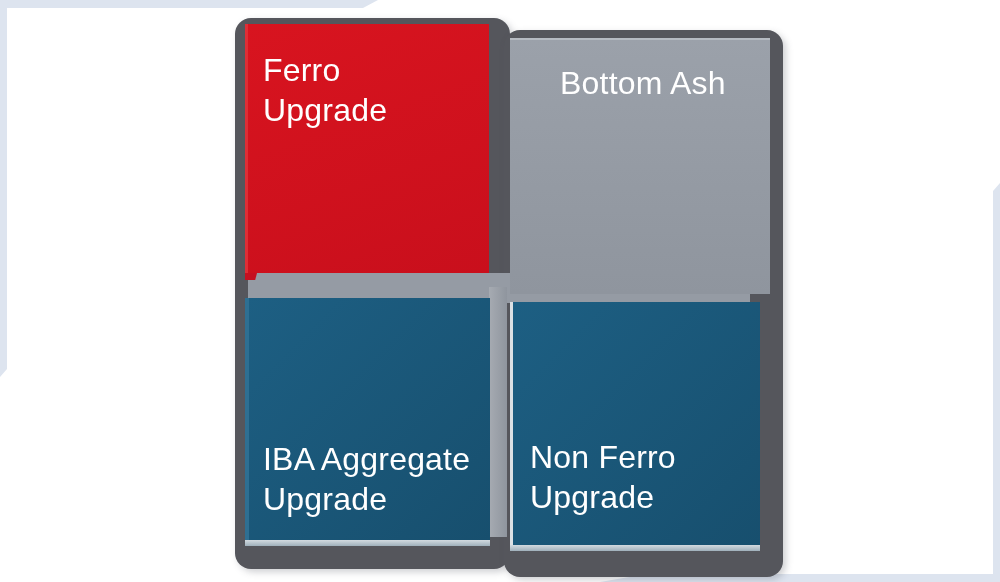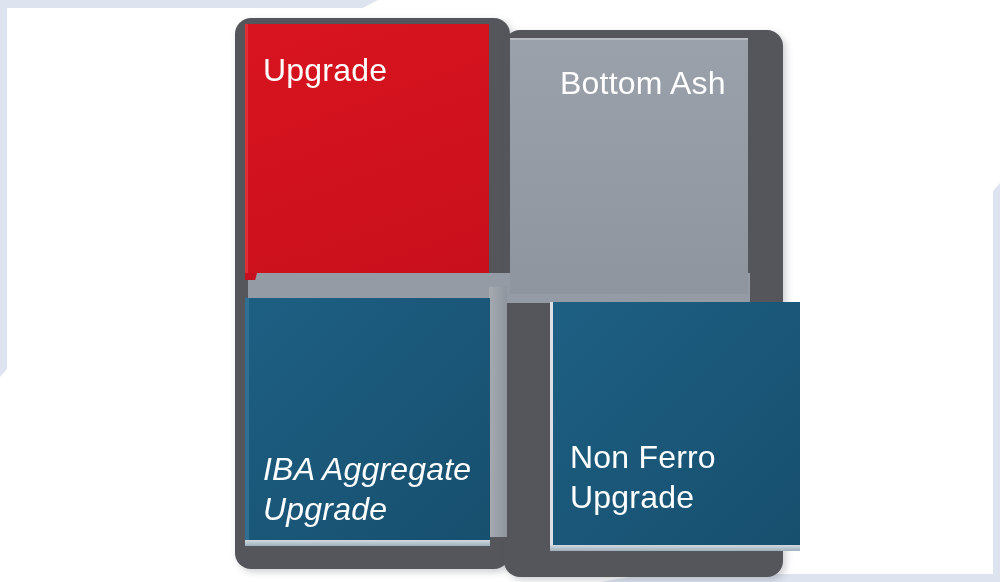--- a/index.html
+++ b/index.html
@@ -28,39 +28,39 @@
   .stem{position:absolute;left:489px;top:287px;width:18px;height:250px;
     background:linear-gradient(90deg,#a6abb2,#8f959e);z-index:2;}
   
   .red-tab{position:absolute;left:245px;top:273px;width:12px;height:7px;
     background:#c51020;clip-path:polygon(0 0,100% 0,85% 100%,0 100%);z-index:3;}
   
   .square{position:absolute;z-index:3;}
   .sq-red{left:245px;top:24px;width:241px;height:249px;
     background:linear-gradient(160deg,#d8141f,#c90f1c);
     border-left:3px solid #de2e36;}
-  .sq-gray{left:510px;top:38px;width:238px;height:254px;
+  .sq-gray{left:510px;top:38px;width:260px;height:254px;
     background:linear-gradient(180deg,#9ba1aa,#8f959e);
     border-top:2px solid #b6bbc2;}
   .sq-blue-left{left:245px;top:298px;width:241px;height:242px;
     background:linear-gradient(135deg,#1d5f83,#174f6e);
     border-left:4px solid #2e6f92;}
   .sq-blue-left::after,.sq-blue-right::after{
     content:"";position:absolute;left:-4px;right:0;bottom:-6px;height:6px;
     background:linear-gradient(180deg,#d2dae0,#9fb0bb);}
   .sq-blue-right{left:510px;top:302px;width:247px;height:243px;
     background:linear-gradient(135deg,#1d5f83,#174f6e);
-    border-left:3px solid #dce1e5;margin-left:40px;}
+    border-left:3px solid #dce1e5;}
   .sq-blue-right::after{left:-3px;}
   
   .sq-label{position:absolute;color:#ffffff;font-size:32px;line-height:40px;
     font-weight:400;letter-spacing:0.2px;white-space:nowrap;}
   .lbl-ferro{left:15px;top:26px;}
   .lbl-bottom-ash{left:50px;top:22px;line-height:42px;}
-  .lbl-iba{left:14px;top:151px;font-style:italic;}
+  .lbl-iba{left:14px;top:141px;}
   .lbl-nonferro{left:17px;top:135px;}
   
   .ring{position:absolute;left:419px;top:208px;width:158px;height:158px;
     border-radius:50%;background:#9aa0a9;z-index:4;
     box-shadow:10px 8px 18px rgba(25,30,40,.42);
     display:flex;align-items:center;justify-content:center;}
   .circle{width:142px;height:142px;border-radius:50%;
     background:radial-gradient(circle at 42% 38%,#1e5d81 55%,#174e6d 100%);
     display:flex;align-items:center;justify-content:center;}
   .center-label{color:#ffffff;font-size:27px;letter-spacing:2px;font-weight:400;}
@@ -78,20 +78,21 @@
   <div class="plate plate-left"></div>
   <div class="plate plate-right"></div>
 
   <div class="cross-arm"></div>
   <div class="stem"></div>
 
   <div class="red-tab"></div>
 
   <div class="square sq-red">
     <div class="sq-label lbl-ferro">
+      <div>Ferro</div>
       <div>Upgrade</div>
     </div>
   </div>
 
   <div class="square sq-gray">
     <div class="sq-label lbl-bottom-ash">
       <div>Bottom Ash</div>
     </div>
   </div>
 

